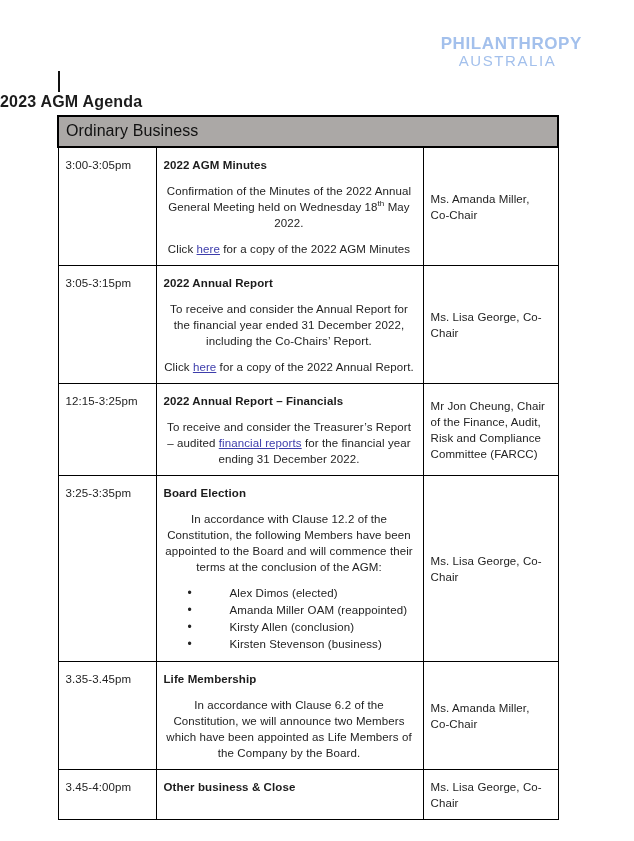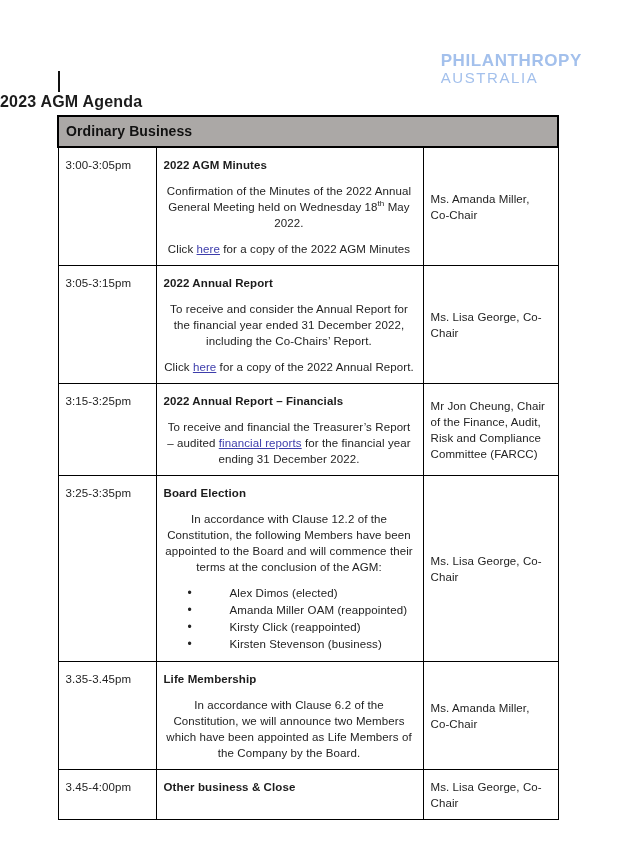--- a/index.html
+++ b/index.html
@@ -5,27 +5,27 @@
   * { box-sizing: border-box; margin: 0; padding: 0; }
   html, body { background: #ffffff; }
   body {
     width: 634px; height: 841px;
     position: relative;
     font-family: "Liberation Sans", sans-serif;
     color: var(--text, #232323);
     overflow: hidden;
   }
   .logo {
-    position: absolute; top: 52px; right: 52px;
+    position: absolute; top: 35px; right: 52px;
     text-align: left; line-height: 1.05;
     color: var(--logo-blue, #a3c0ec);
     user-select: none;
   }
   .logo .l1 { font-size: 17px; font-weight: 700; letter-spacing: 0.6px; }
-  .logo .l2 { font-size: 15px; font-weight: 400; letter-spacing: 1.6px; }
+  .logo .l2 { font-size: 15px; font-weight: 400; letter-spacing: 1.6px; margin-left: 18px; }
   .cursor-mark {
     position: absolute; left: 58px; top: 71px;
     width: 2px; height: 21px; background: #111;
   }
   .doc-title {
     position: absolute; top: 93px; left: 0; width: 100%;
     text-align: left; font-size: 16px; font-weight: 700;
     letter-spacing: 0.2px; color: #1c1c1c;
   }
   table.agenda {
@@ -33,21 +33,21 @@
     width: 500px; border-collapse: collapse;
     table-layout: fixed;
     font-size: 11.5px; letter-spacing: 0.1px;
   }
   table.agenda col.c-time { width: 98px; }
   table.agenda col.c-item { width: 267px; }
   table.agenda col.c-who  { width: 135px; }
   tr.hdr td {
     background: var(--header-bg, #aba8a6);
     border: 2px solid var(--border, #000);
-    font-weight: 700; font-size: 14px;
+    font-weight: 400; font-size: 16px;
     padding: 6px 8px 7px 7px; color: #111;
   }
   td {
     border: 1px solid var(--border, #000);
     vertical-align: top;
     padding: 9px 8px 8px 7px;
     line-height: 16px;
   }
   td.who { vertical-align: middle; padding-left: 7px; }
   tr.r1 td { height: 105px; margin-left: 46px; }
@@ -107,36 +107,36 @@
       <tr class="r2">
         <td>3:05-3:15pm</td>
         <td>
           <p class="item-title">2022 Annual Report</p>
           <p class="para"><span>To receive and consider the Annual Report for the financial year ended 31 December 2022, including the Co-Chairs’ Report.</span></p>
           <p class="para"><span>Click </span><a class="doclink">here</a><span> for a copy of the 2022 Annual Report.</span></p>
         </td>
         <td class="who">Ms. Lisa George, Co-Chair</td>
       </tr>
       <tr class="r3">
-        <td>3:15-3:25pm</td>
+        <td>12:15-3:25pm</td>
         <td>
           <p class="item-title">2022 Annual Report – Financials</p>
-          <p class="para"><span>To receive and financial the Treasurer’s Report – audited </span><a class="doclink">financial reports</a><span> for the financial year ending 31 December 2022.</span></p>
+          <p class="para"><span>To receive and consider the Treasurer’s Report – audited </span><a class="doclink">financial reports</a><span> for the financial year ending 31 December 2022.</span></p>
         </td>
         <td class="who">Mr Jon Cheung, Chair of the Finance, Audit, Risk and Compliance Committee (FARCC)</td>
       </tr>
       <tr class="r4">
         <td>3:25-3:35pm</td>
         <td>
           <p class="item-title">Board Election</p>
           <p class="para"><span>In accordance with Clause 12.2 of the Constitution, the following Members have been appointed to the Board and will commence their terms at the conclusion of the AGM:</span></p>
           <ul class="blist">
             <li>Alex Dimos (elected)</li>
             <li>Amanda Miller OAM (reappointed)</li>
-            <li>Kirsty Click (reappointed)</li>
+            <li>Kirsty Allen (conclusion)</li>
             <li>Kirsten Stevenson (business)</li>
           </ul>
         </td>
         <td class="who">Ms. Lisa George, Co-Chair</td>
       </tr>
       <tr class="r5">
         <td>3.35-3.45pm</td>
         <td>
           <p class="item-title">Life Membership</p>
           <p class="para"><span>In accordance with Clause 6.2 of the Constitution, we will announce two Members which have been appointed as Life Members of the Company by the Board.</span></p>

